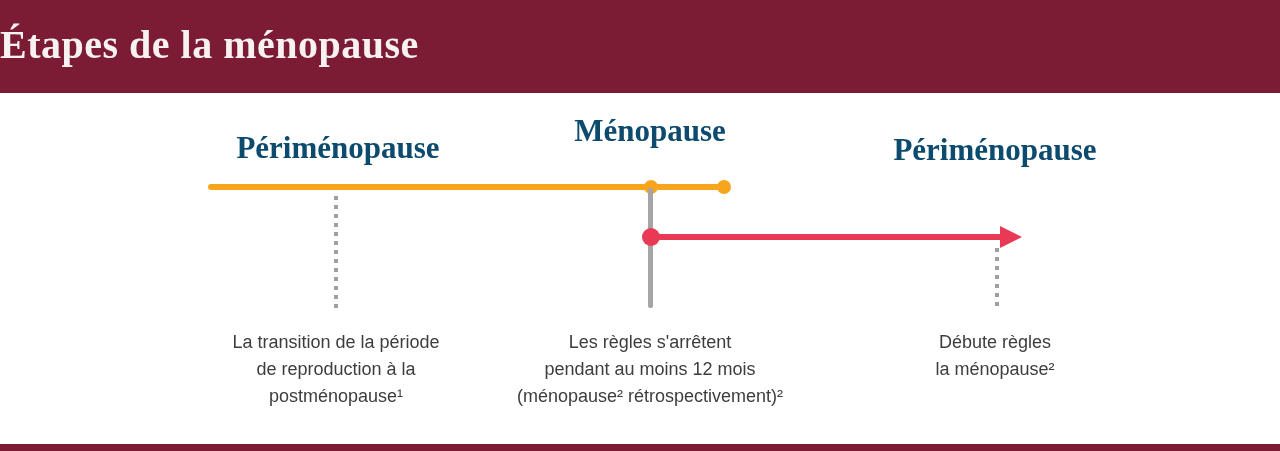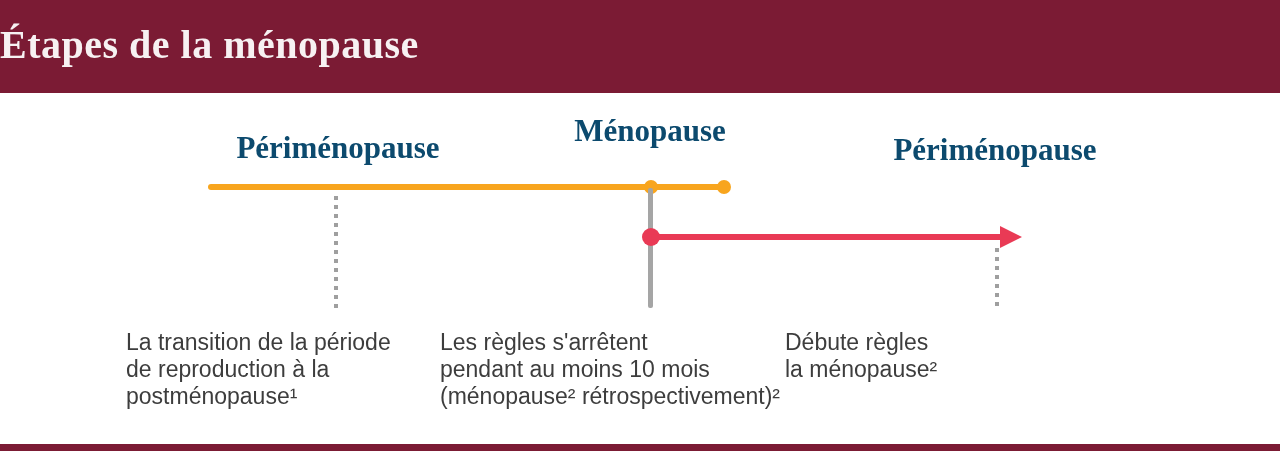--- a/index.html
+++ b/index.html
@@ -90,22 +90,22 @@
     position: absolute;
     width: 4px;
     background: repeating-linear-gradient(to bottom, #9f9f9f 0px, #9f9f9f 4px, transparent 4px, transparent 9px);
   }
   .dotted-peri { left: 334px; top: 196px; height: 112px; }
   .dotted-post { left: 995px; top: 248px; height: 60px; }
   
   .stage-desc {
     position: absolute; top: 329px;
     width: 420px;
-    text-align: left;
-    font-size: 23px;
+    text-align: center;
+    font-size: 18px;
     line-height: 27px;
     color: #3d3d3d;
   }
   .desc-peri { left: 126px; }
   .desc-meno { left: 440px; }
   .desc-post { left: 785px; }
 </style>
 </head>
 <body>
 
@@ -133,21 +133,21 @@
   <div class="dotted-vline dotted-post"></div>
 
   <div class="stage-desc desc-peri">
     <span>La transition de la période</span><br>
     <span>de reproduction à la</span><br>
     <span>postménopause¹</span>
   </div>
 
   <div class="stage-desc desc-meno">
     <span>Les règles s'arrêtent</span><br>
-    <span>pendant au moins 10 mois</span><br>
+    <span>pendant au moins 12 mois</span><br>
     <span>(ménopause² rétrospectivement)²</span>
   </div>
 
   <div class="stage-desc desc-post">
     <span>Débute règles</span><br>
     <span>la ménopause²</span>
   </div>
 
   <div class="footer-strip"></div>
 

